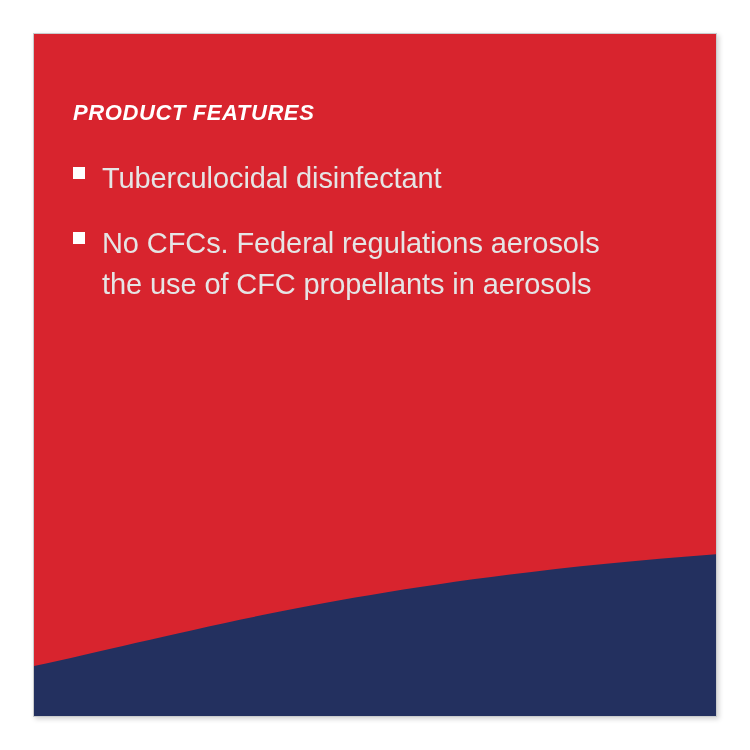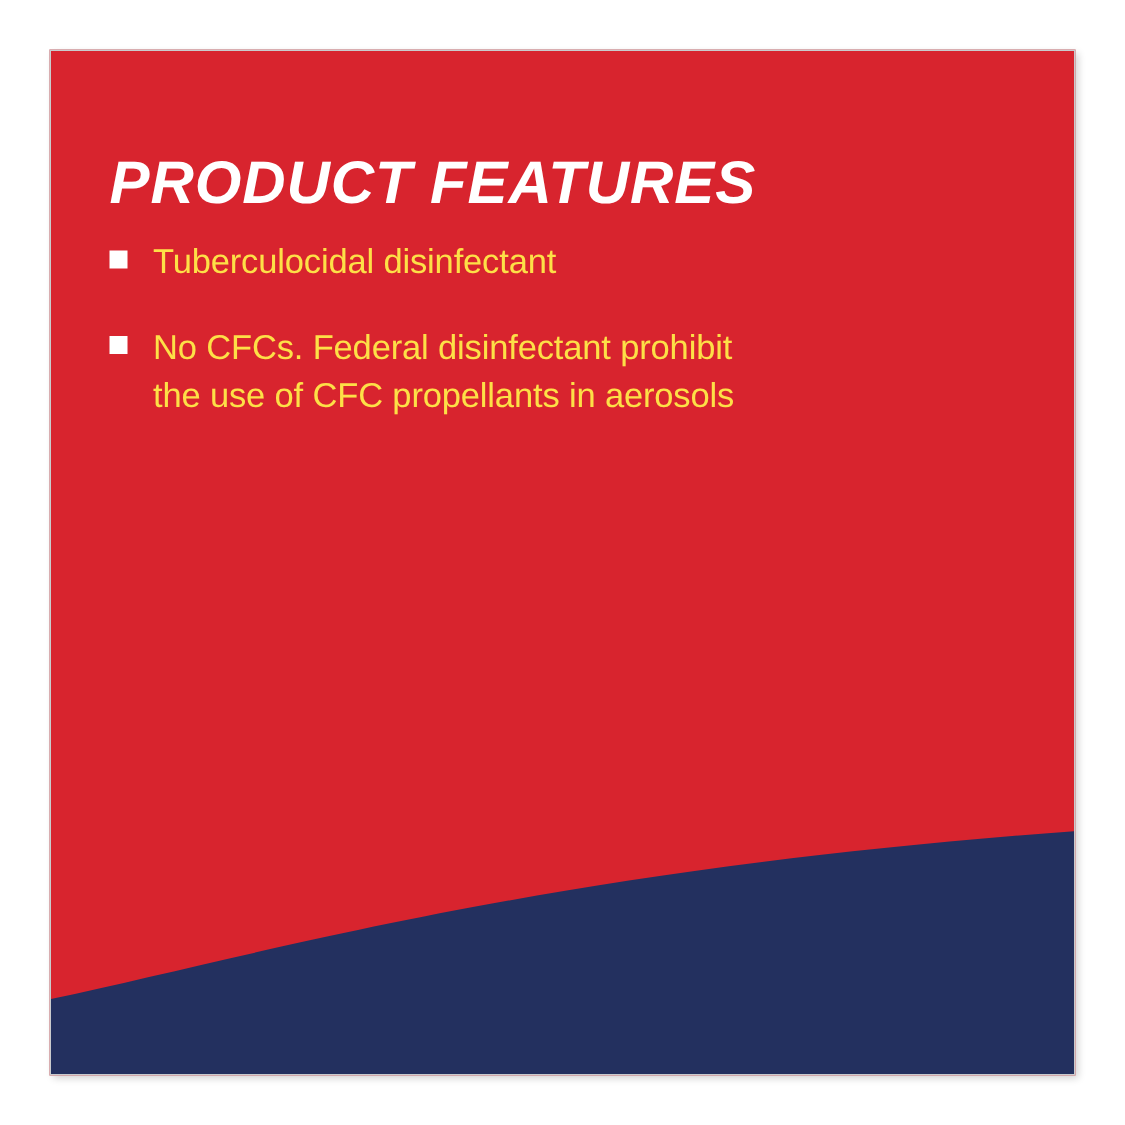--- a/index.html
+++ b/index.html
@@ -35,21 +35,21 @@
     overflow: hidden;
     box-shadow: 2px 2px 5px rgba(0,0,0,0.18);
   }
 
   
   .headline {
     position: absolute;
     left: 39px;
     top: 68px;
     color: #ffffff;
-    font-size: 40px;
+    font-size: 22px;
     font-weight: bold;
     font-style: italic;
     letter-spacing: 0.6px;
     line-height: 1;
     white-space: nowrap;
   }
 
   
   .features {
     position: absolute;
@@ -66,22 +66,22 @@
 
   .bullet {
     width: 12px;
     height: 12px;
     background: #ffffff;
     flex: 0 0 12px;
     margin-top: 9px;
     margin-right: 17px;
   }
   .feature-text {
-    color: #fde047;
-    font-size: 23px;
+    color: #e5e5e5;
+    font-size: 29px;
     line-height: 1.42;
     letter-spacing: -0.1px;
   }
   .feature-text .ln { display: block; white-space: nowrap; }
 
   
   .wave {
     position: absolute;
     left: 0;
     top: 0;
@@ -132,21 +132,21 @@
         <span class="bullet"></span>
         <span class="feature-text">
           <span class="ln">Tuberculocidal disinfectant</span>
         </span>
       </div>
 
 
       <div class="feature-row">
         <span class="bullet"></span>
         <span class="feature-text">
-          <span class="ln">No CFCs. Federal disinfectant prohibit</span>
+          <span class="ln">No CFCs. Federal regulations aerosols</span>
           <span class="ln">the use of CFC propellants in aerosols</span>
         </span>
       </div>
 
     </div>
 
 
   </div>
 </div>
 

